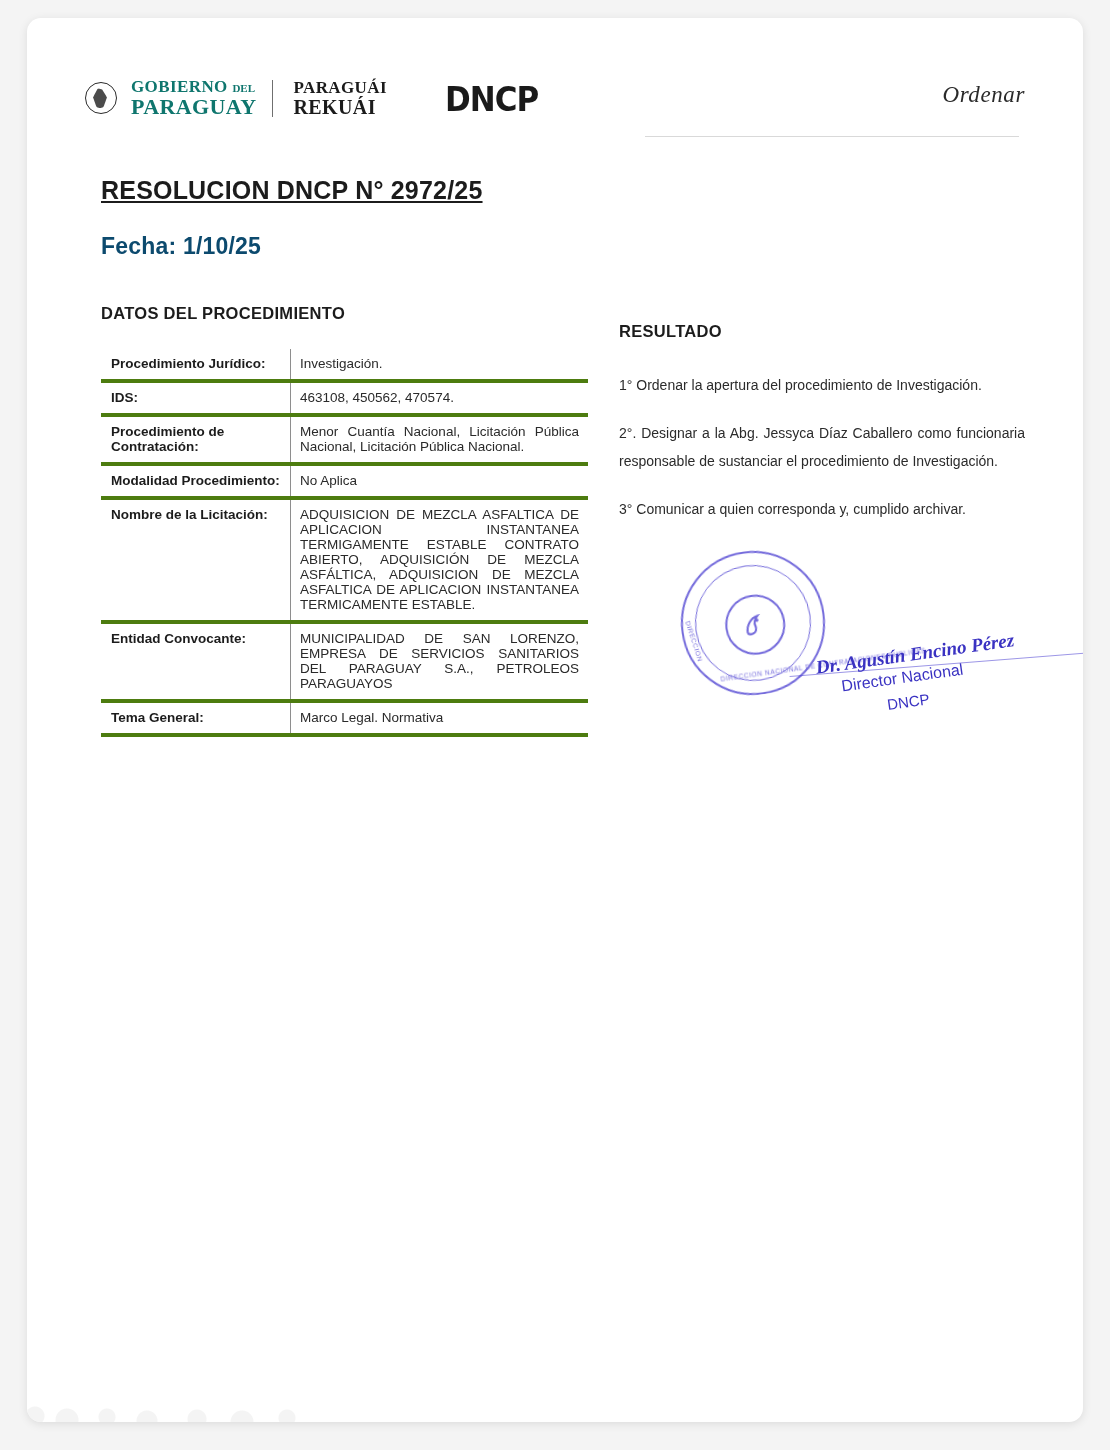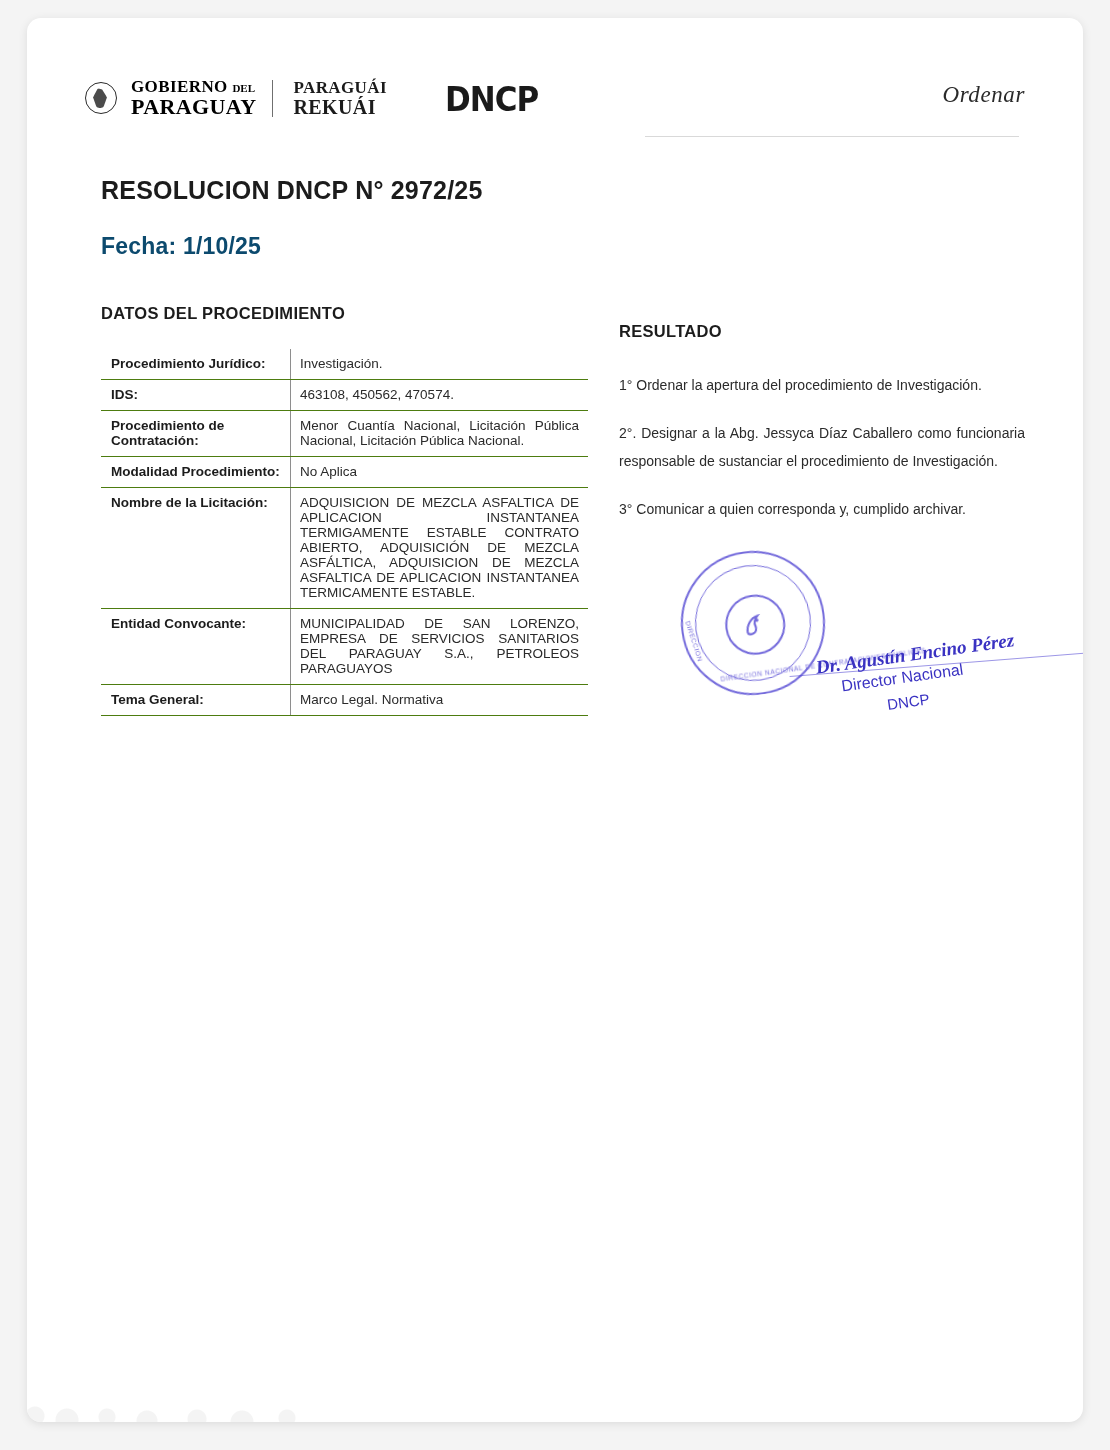--- a/index.html
+++ b/index.html
@@ -76,21 +76,21 @@
     position: absolute;
     left: 7px; top: 5px;
     width: 14px; height: 20px;
     border-radius: 50% 50% 45% 45%;
     background: #2b2b2b;
     opacity: .85;
     clip-path: polygon(35% 0, 65% 6%, 100% 45%, 72% 100%, 28% 100%, 0 45%);
   }
   .gob-block {
     font-family: "Liberation Serif", serif;
-    color: #000000;
+    color: #0f766e;
     line-height: 1.04;
     letter-spacing: .4px;
   }
   .gob-row1 { font-size: 17px; font-weight: 700; }
   .gob-row1 .small { font-size: 11px; font-weight: 700; letter-spacing: 0; }
   .gob-row2 { font-size: 22px; font-weight: 700; }
   .vdiv {
     width: 1px;
     align-self: stretch;
     background: #6f6f6f;
@@ -139,20 +139,21 @@
     background: #dcdcdc;
   }
 
   
   h1.doc-title {
     font-size: 25px;
     font-weight: 700;
     color: #1c1c1c;
     margin: 42px 0 0 16px;
     letter-spacing: .2px;
+    text-decoration: underline;
   }
   h2.doc-date {
     font-size: 23px;
     font-weight: 700;
     color: #0c4a6e;
     margin: 28px 0 0 16px;
     letter-spacing: .2px;
   }
 
   
@@ -176,21 +177,21 @@
     width: 487px;
     margin-top: 26px;
     table-layout: fixed;
   }
   table.data td {
     vertical-align: top;
     padding: 7px 9px 8px 9px;
     font-size: 13.5px;
     color: #2a2a2a;
     border-top: 1px solid #8e8e8e;
-    border-bottom: 1px solid #4d7c0f;
+    border-bottom: 4px solid #4d7c0f;
   }
   table.data tr td:first-child {
     width: 170px;
     font-weight: 700;
     color: #1c1c1c;
     padding-left: 10px;
     border-right: 1px solid #8e8e8e;
   }
   table.data tr:first-child td { border-top: none; }
   table.data td.just { text-align: justify; }

